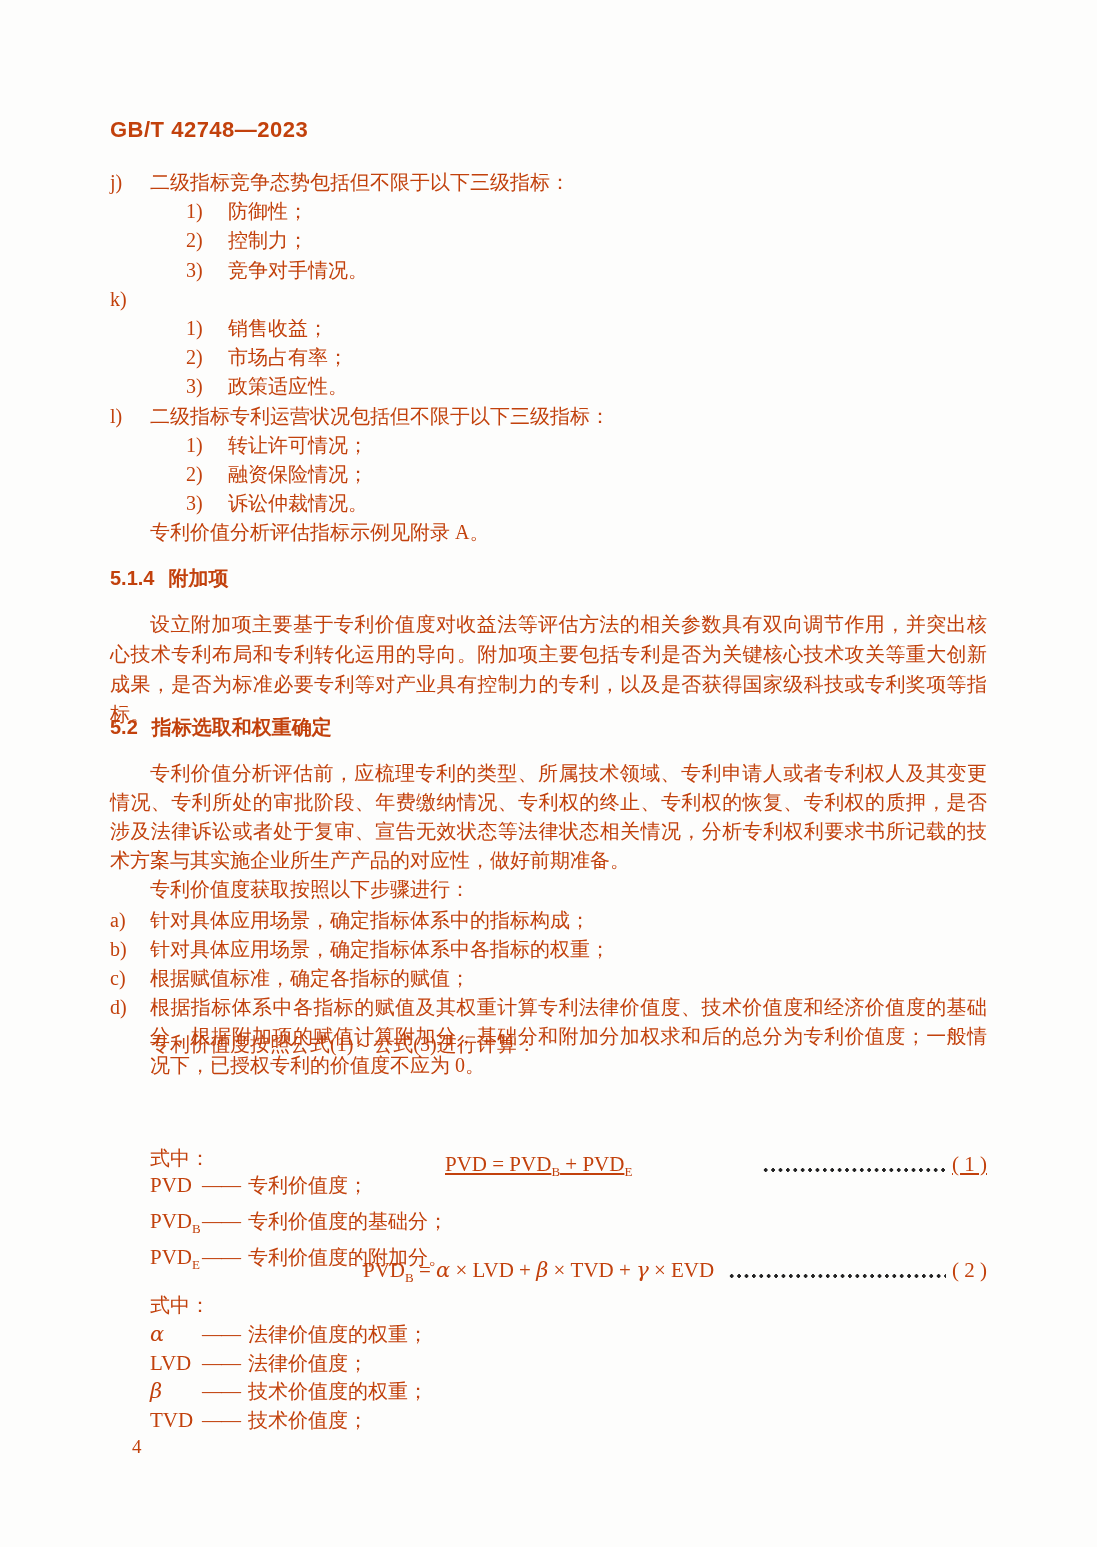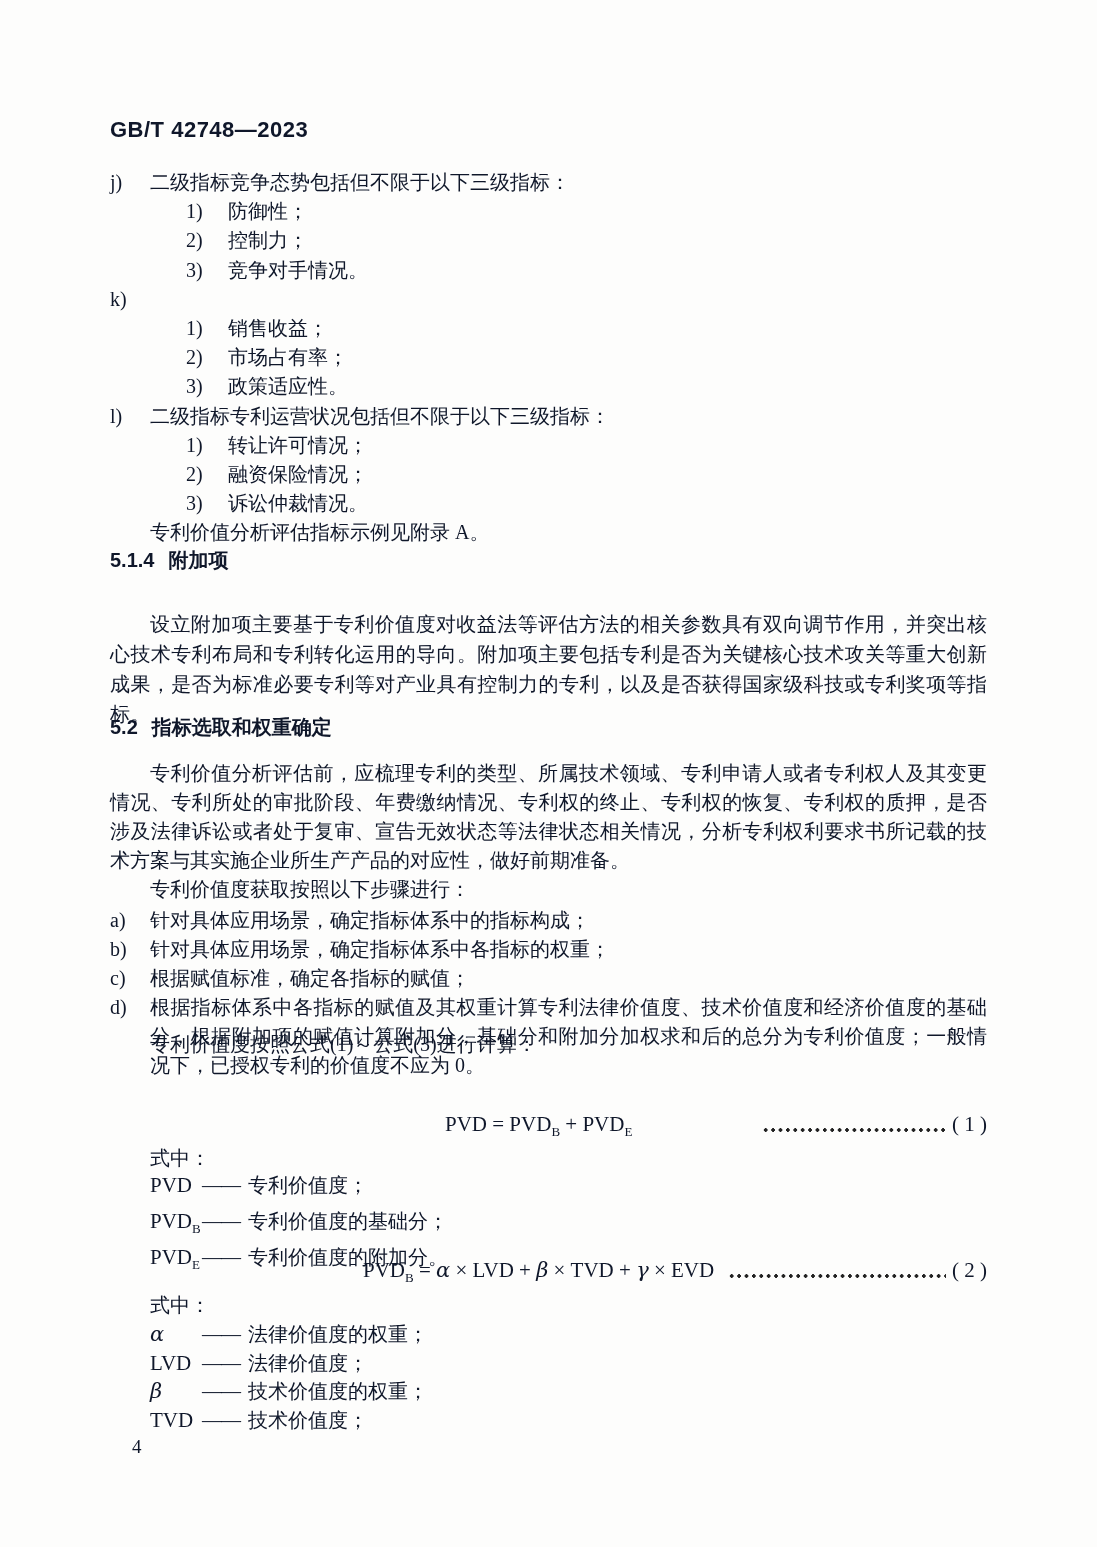--- a/index.html
+++ b/index.html
@@ -1,20 +1,20 @@
 <!DOCTYPE html>
 <html><head>
 <meta charset="utf-8">
 <style>
   html,body { margin:0; padding:0; background:#ffffff; }
   .page {
     position:relative;
     width:1097px; height:1547px;
     background:#fdfdfc;
-    color:#0f172a;
+    color:#c2410c;
     font-family:"Liberation Serif","DejaVu Serif",serif;
     overflow:hidden;
   }
   .doc-code {
     position:absolute; top:117px; left:110px;
     font-family:"Liberation Sans","DejaVu Sans",sans-serif;
     font-weight:700; font-size:22px; letter-spacing:0.5px;
   }
   
   .list-block { position:absolute; top:168px; left:110px; width:878px; font-size:20px; }
@@ -23,42 +23,42 @@
   .row.sub { padding-left:76px; }
   .row.sub .lab { width:42px; }
   .row.closing { padding-left:40px;align-items:center; }
   
   .sec-h {
     position:absolute; left:110px;
     font-family:"Liberation Sans","DejaVu Sans",sans-serif;
     font-weight:700; font-size:20px;
     display:flex; gap:14px; line-height:26px;
   }
-  .h514 { top:547px; }
+  .h514 { top:565px; }
   .h52  { top:714px; }
   
   .para {
     position:absolute; left:110px; width:877px;
     font-size:20px; text-align:justify; text-indent:40px;
   }
   .p514 { top:609px; line-height:30px; }
   .p52  { top:759px; line-height:29px; }
   .steps-intro { position:absolute; left:150px; top:875px; font-size:20px; line-height:28px; }
   .steps { position:absolute; left:110px; top:906px; width:877px; font-size:20px; }
   .step { display:flex; line-height:29px; }
   .step .lab { width:40px; flex:none; }
   .step .txt { flex:1; text-align:justify; }
   .formula-intro { position:absolute; left:150px; top:1030px; font-size:20px; line-height:28px; }
   
   .formula-row {
     position:absolute; left:110px; width:877px;
     display:flex; align-items:baseline;
     font-size:21px;
   }
-  .f1 { top:1112px; }
+  .f1 { top:1152px;text-decoration:underline; }
   .f2 { top:1258px;justify-content:flex-end; }
   .f1-spacer { width:335px; flex:none; }
   .f2-spacer { width:253px; flex:none; }
   .f-dots {
     flex:1; align-self:center; height:8px;
     margin:8px 6px 0 14px;
     background-image:radial-gradient(circle, #222 1.6px, transparent 1.9px);
     background-size:7.4px 8px;
     background-repeat:repeat-x;
     background-position:left center;

